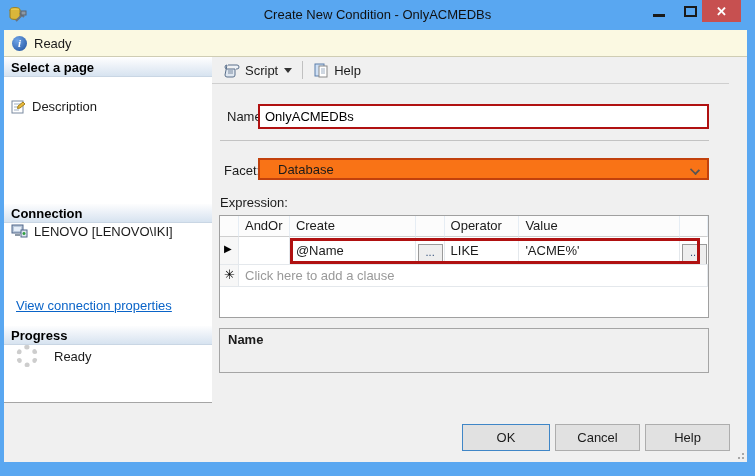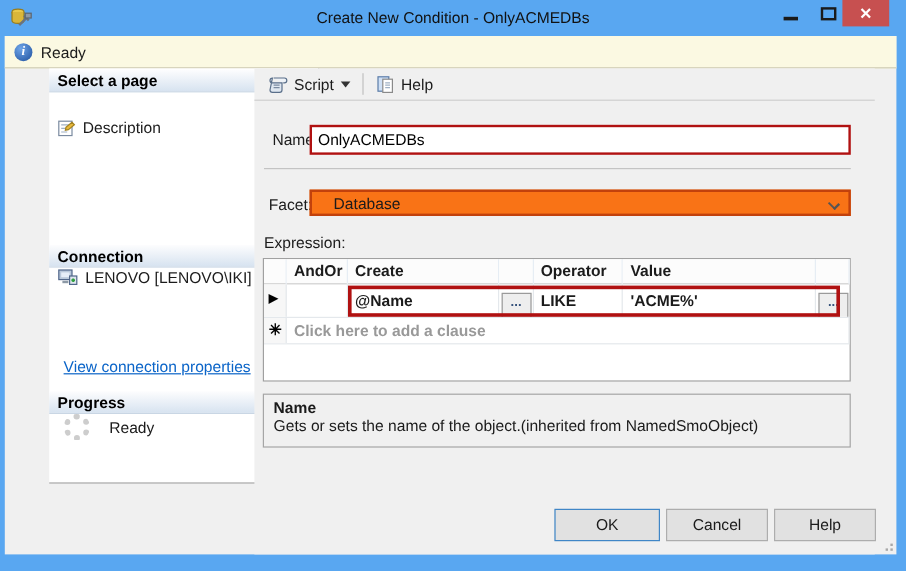--- a/index.html
+++ b/index.html
@@ -21,21 +21,21 @@
   .client{position:absolute;left:4px;top:30px;width:743px;height:432px;background:#f0f0f0;}
 
   
   .statusbar{position:absolute;left:0;top:0;width:743px;height:27px;background:#fbf9e2;border-bottom:1px solid #cfcdb4;
              display:flex;align-items:center;padding-left:8px;}
   .infoicon{width:15px;height:15px;border-radius:50%;background:radial-gradient(circle at 35% 30%,#6fa5e8,#1d4f9c);
             color:#fff;font:italic bold 11px "Liberation Serif",serif;display:flex;align-items:center;justify-content:center;margin-right:7px;}
 
   
   .sidebar{position:absolute;left:0;top:27px;width:225px;height:346px;background:#fff;
-           border-right:1px solid #a5a5a5;border-bottom:1px solid #a5a5a5;margin-left:37px;}
+           border-right:1px solid #a5a5a5;border-bottom:1px solid #a5a5a5;}
   .sechdr{height:19px;background:linear-gradient(#fdfdfe,#d7e3f0);border-bottom:1px solid #c9d6e4;
           font-weight:bold;padding:2px 0 0 7px;font-size:13px;color:#000;}
   .sechdr.conn{position:absolute;left:0;top:147px;width:100%;}
   .sechdr.prog{position:absolute;left:0;top:269px;width:100%;}
   .pageitem{position:absolute;left:0;height:18px;display:flex;align-items:center;padding-left:7px;width:100%;cursor:default;}
   .pageitem .lbl{margin-left:6px;}
   .pageitem.selected .lbl{background:#ececec;outline:1px solid #dcdcdc;}
   .connitem{position:absolute;left:7px;top:166px;display:flex;align-items:center;}
   .connitem .lbl{margin-left:6px;}
   .connlink{position:absolute;left:12px;top:241px;color:#0a64c8;text-decoration:underline;cursor:pointer;}
@@ -61,21 +61,21 @@
   .facetlabel{left:12px;top:106px;}
   .facetbox{position:absolute;left:46px;top:101px;width:451px;height:22px;background:#f97316;border:2px solid #c2410c;
             display:flex;align-items:center;padding-left:18px;}
   .chev{position:absolute;right:8px;top:6px;width:8px;height:8px;border-right:2px solid #555;border-bottom:2px solid #555;
         transform:rotate(45deg) scale(1,0.8);}
   .exprlabel{left:8px;top:138px;}
 
   
   .grid{position:absolute;left:7px;top:158px;width:490px;height:103px;background:#fff;border:1px solid #a0a0a0;}
   .grow{display:flex;width:100%;}
-  .gcell{border-right:1px solid #e4e8ec;padding:2px 0 0 6px;overflow:hidden;white-space:nowrap;font-weight:bold;}
+  .gcell{border-right:1px solid #e4e8ec;padding:2px 0 0 6px;overflow:hidden;white-space:nowrap;}
   .ghead{height:21px;}
   .ghead .gcell{background:#fcfcfc;border-bottom:1px solid #cfcfcf;border-right:1px solid #e6edf4;}
   .gdata{height:28px;border-bottom:1px solid #e4e8ec;}
   .gnew{height:22px;border-bottom:1px solid #e4e8ec;}
   .c0{width:19px;padding-left:4px;}
   .c1{width:51px;}
   .c2{width:126px;}
   .c3{width:29px;padding:1px;}
   .c4{width:75px;}
   .c5{width:161px;}
@@ -239,21 +239,20 @@
         </div>
         <div class="grow gnew">
           <div class="gcell c0 selcell newmark">✳</div>
           <div class="gcell placeholder" style="flex:1;padding-top:3px;">Click here to add a clause</div>
         </div>
         <div class="redbox"></div>
       </div>
 
       <div class="descbox">
         <div class="t">Name</div>
-        <div>Gets or sets the name of the object.(inherited from NamedSmoObject)</div>
       </div>
     </div>
 
     <div class="btn okbtn">OK</div>
     <div class="btn cancelbtn">Cancel</div>
     <div class="btn helpbtn">Help</div>
     <div class="grip">
         <i></i>
         <i></i>
         <i></i>

